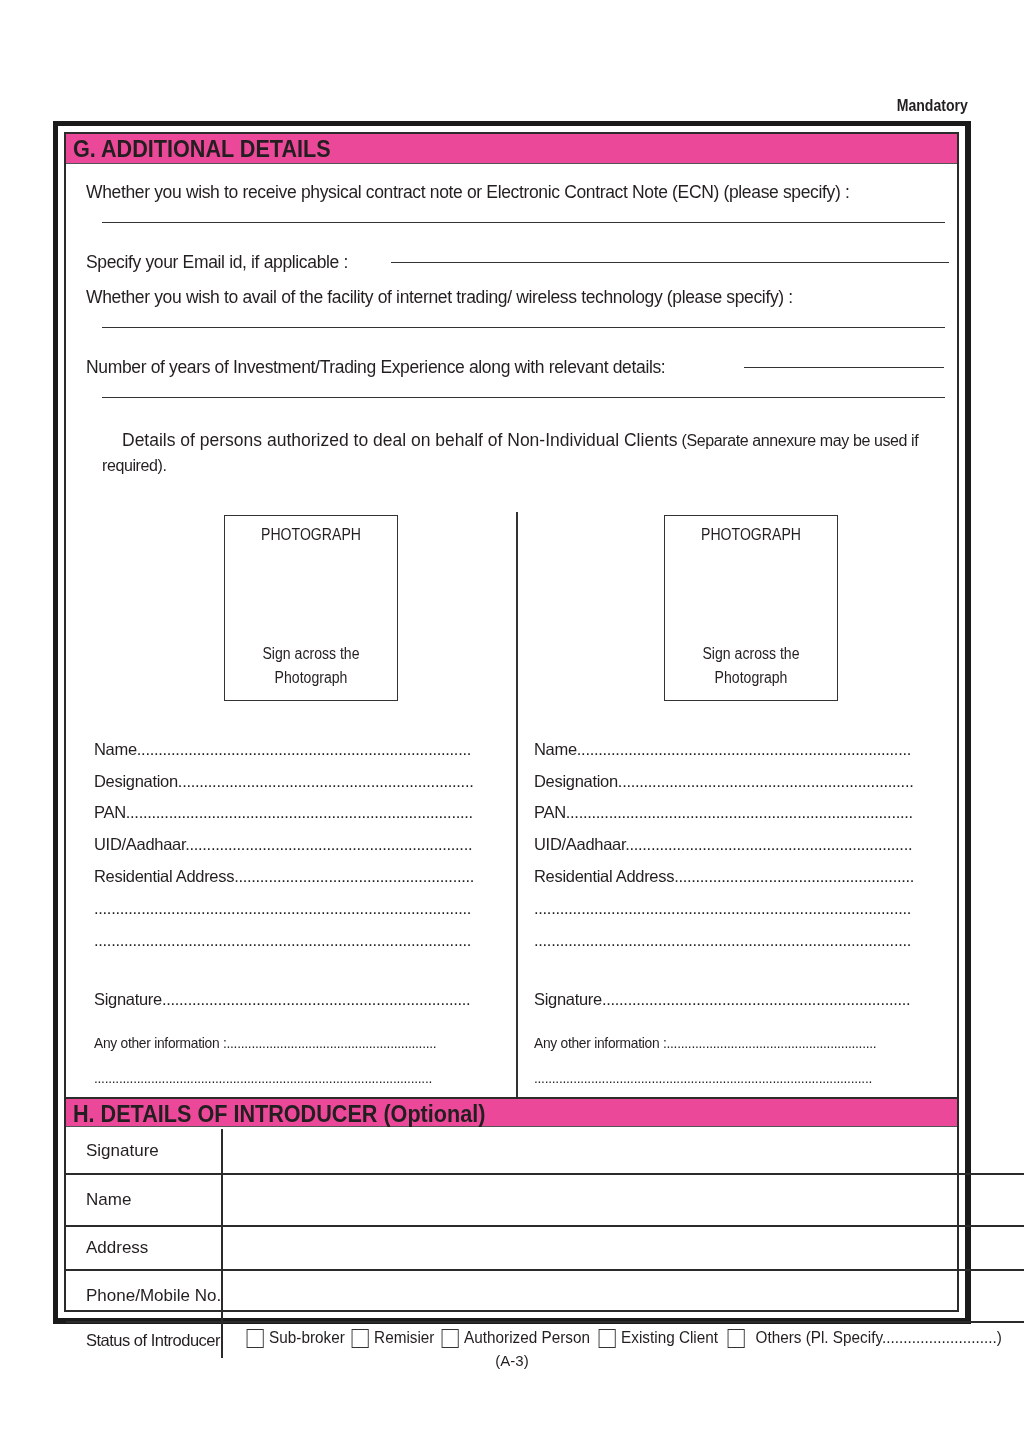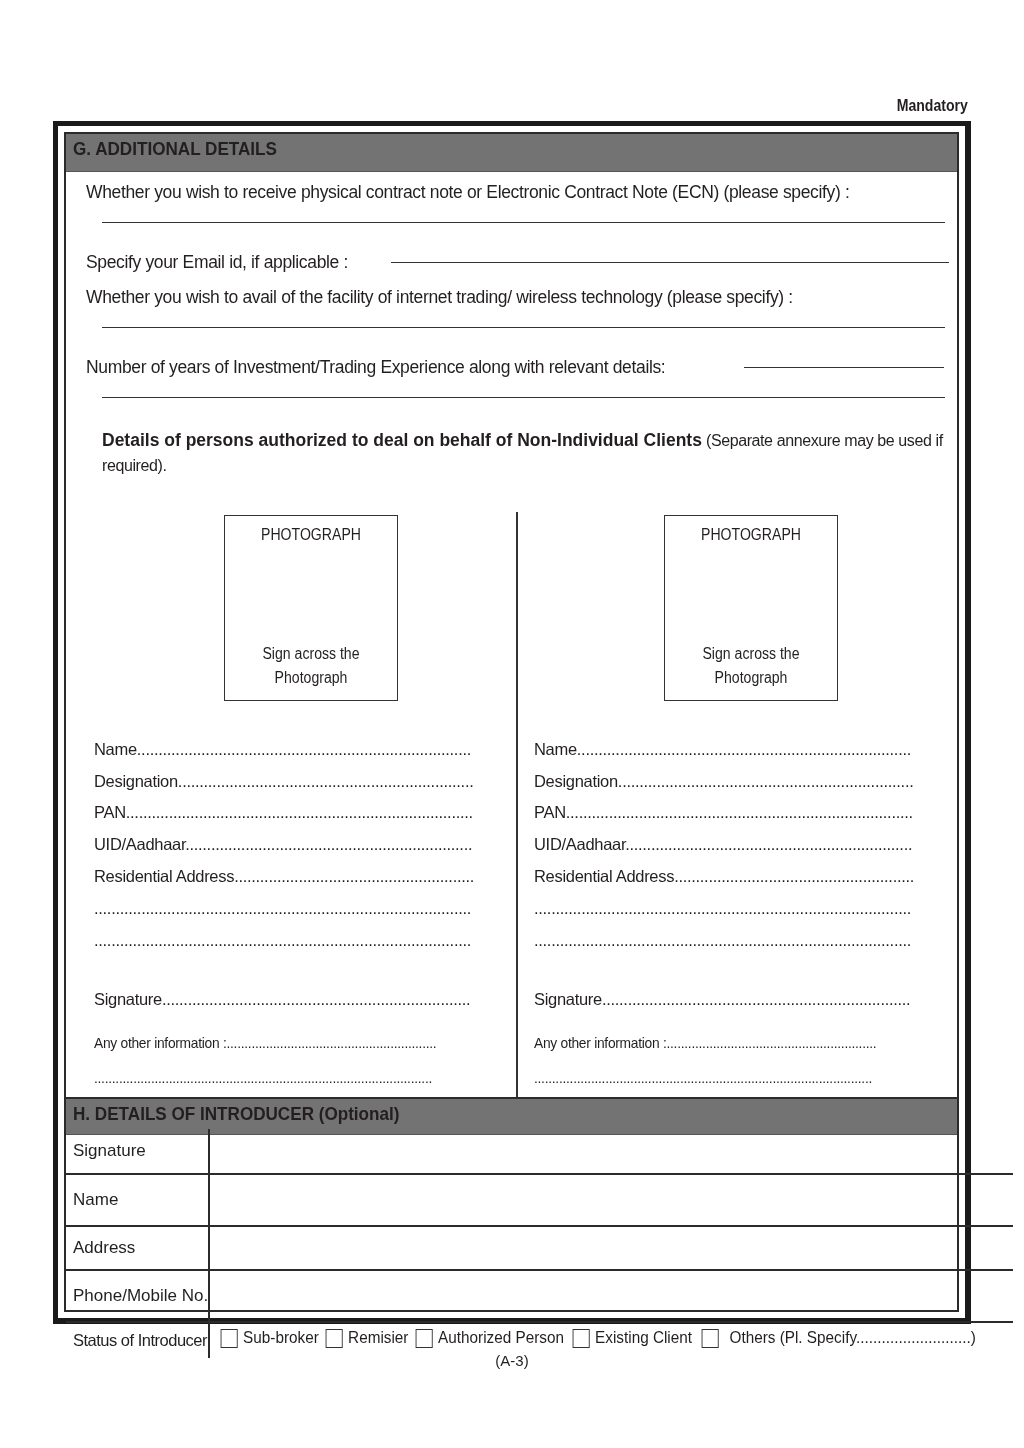--- a/index.html
+++ b/index.html
@@ -13,41 +13,41 @@
   }
   .outer {
     position: absolute; left: 53px; top: 121px; width: 918px; height: 1203px;
     border: 5px solid #1a1a1a; border-right-width: 6px; border-bottom-width: 6px;
   }
   .inner {
     position: absolute; left: 6px; top: 6px; right: 6px; bottom: 6px;
     border: 2px solid #2b2b2b;
   }
   .sec-head {
-    position: absolute; left: 0; right: 0; height: 38px; background: #737373;
+    position: absolute; left: 0; right: 0; height: 30px; background: #ec4899;
     border-bottom: 1px solid #555;
-    font-size: 19px; font-weight: bold; padding-left: 7px; line-height: 30px;
+    font-size: 24px; font-weight: bold; padding-left: 7px; line-height: 30px;
   }
   .sec-head span { display: inline-block; transform: scaleX(0.9); transform-origin: left center; }
   .q { position: absolute; left: 20px; font-size: 17.5px; white-space: nowrap; letter-spacing: -0.35px; }
   .uline { position: absolute; border-bottom: 1px solid #333; height: 1px; }
   .bold-intro { position: absolute; left: 36px; top: 294px; width: 850px; font-size: 17.5px; line-height: 25px; }
-  .bold-intro b { font-weight: bold; }
+  .bold-intro b { font-weight: normal; margin-left: 20px; }
   .bold-intro .small { font-size: 16px; letter-spacing: -0.4px; }
   .vdivider { position: absolute; left: 450px; top: 378px; width: 2px; height: 585px; background: #333; }
   .photo {
     position: absolute; width: 174px; height: 186px; border: 1px solid #333; text-align: center;
     font-size: 16px;
   }
   .photo .t1 { position: absolute; top: 10px; left: 0; right: 0; transform: scaleX(0.88); }
   .photo .t2 { position: absolute; bottom: 10px; left: 0; right: 0; line-height: 24px; transform: scaleX(0.88); }
   .field { position: absolute; font-size: 16.5px; white-space: nowrap; overflow: hidden; letter-spacing: -0.3px; }
   .field.small { font-size: 15px; transform: scaleX(0.92); transform-origin: left center; }
   .intro-table { position: absolute; left: 0; right: 0; top: 995px; border-collapse: collapse; width: 100%; }
-  .intro-table td { border-bottom: 2px solid #2b2b2b; font-size: 17px; padding-left: 7px; }
+  .intro-table td { border-bottom: 2px solid #2b2b2b; font-size: 17px; padding-left: 20px; }
   .intro-table td.lbl { width: 152px; border-right: 2px solid #2b2b2b; white-space: nowrap; }
   .intro-table tr:last-child td { border-bottom: none; }
   .status-cell { font-size: 16px; white-space: nowrap; margin-top: 17px; }
   .status-opt { display: inline-flex; align-items: center; margin-right: 6px; transform: scaleX(0.9); transform-origin: left center; }
   .cb { display: inline-block; width: 19px; height: 19px; border: 1.5px solid #333; margin-right: 6px; margin-left: 4px; }
   .footer { position: absolute; top: 1352px; left: 0; width: 1024px; text-align: center; font-size: 15px; }
 </style>
 </head>
 <body>
 

